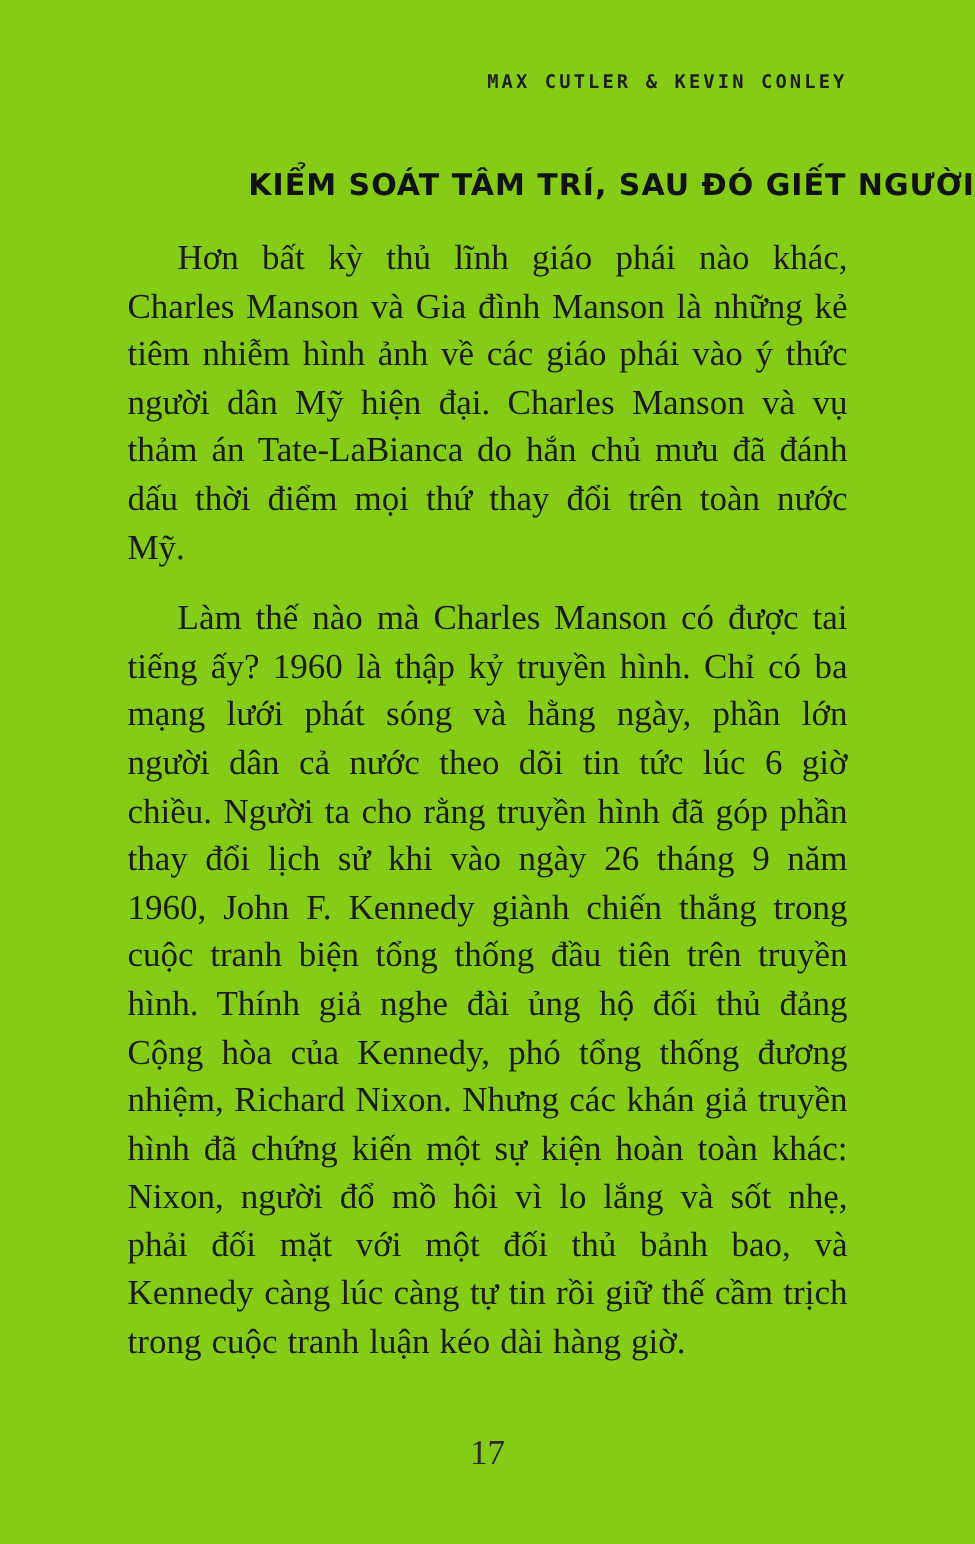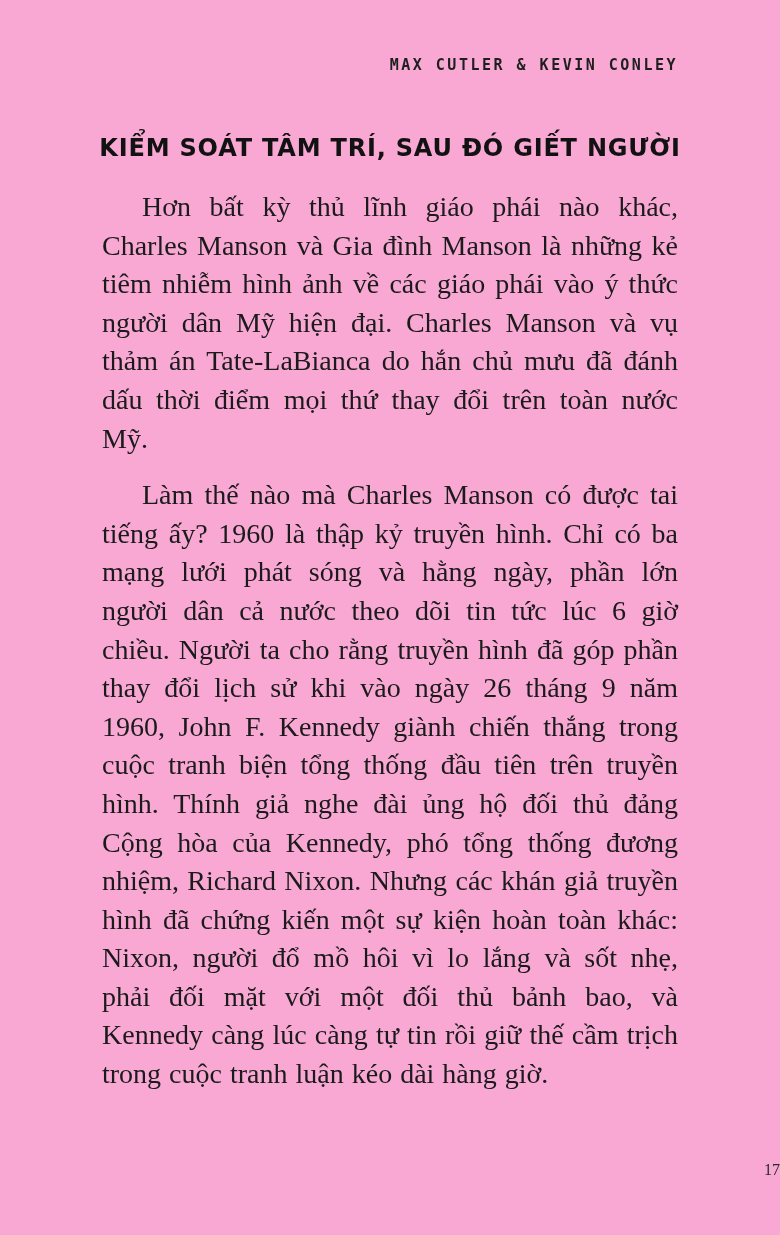--- a/index.html
+++ b/index.html
@@ -5,40 +5,40 @@
   * { margin: 0; padding: 0; box-sizing: border-box; }
 
   html, body {
     background: #ffffff;
   }
 
   .book-page {
     position: relative;
     width: 780px;
     height: 1235px;
-    background: #f9a8d4;
+    background: #84cc16;
     color: #1b1b1b;
     overflow: hidden;
     font-family: "Liberation Serif", "DejaVu Serif", serif;
   }
 
   .running-header {
     padding-top: 56px;
     padding-right: 102px;
     text-align: right;
     font-family: "DejaVu Sans Mono", "Liberation Mono", monospace;
     font-weight: 700;
     font-size: 15px;
     letter-spacing: 2.5px;
     color: #1f1f1f;
   }
 
   .chapter-title {
     margin-top: 60px;
-    text-align: center;
+    text-align: right;
     font-family: "DejaVu Sans", "Liberation Sans", sans-serif;
     font-weight: 800;
     font-size: 24px;
     letter-spacing: 0.8px;
     color: #121212;
   }
 
   .content {
     margin: 26px 102px 0 102px;
   }
@@ -55,22 +55,22 @@
 
   .content p:last-child {
     margin-bottom: 0;
   }
 
   .page-number {
     position: absolute;
     bottom: 56px;
     left: 0;
     width: 100%;
-    text-align: right;
-    font-size: 16px;
+    text-align: center;
+    font-size: 28px;
     color: #2a2a2a;
     font-family: "Liberation Serif", "DejaVu Serif", serif;
   }
 </style>
 </head>
 <body>
 
 <div class="book-page">
 
   <div class="running-header">MAX CUTLER &amp; KEVIN CONLEY</div>

